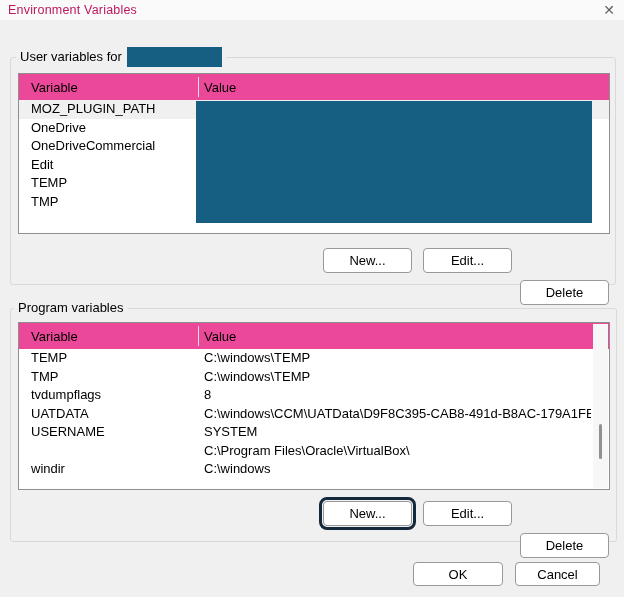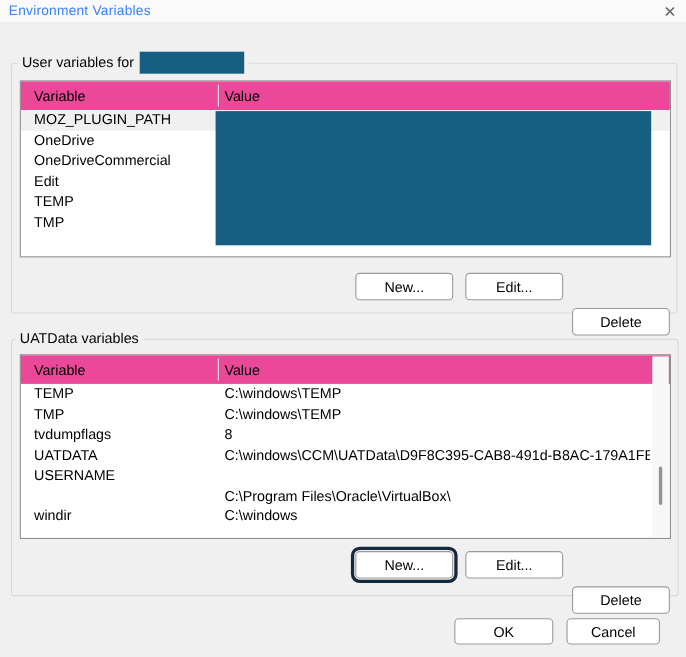--- a/index.html
+++ b/index.html
@@ -9,21 +9,21 @@
     font-family:"Liberation Sans", sans-serif;
     font-size:13px;color:#000;
     position:relative;overflow:hidden;
   }
   .titlebar{
     position:absolute;top:0;left:0;right:0;height:20px;
     background:#fafafa;
   }
   .title{
     position:absolute;left:8px;top:3px;
-    color:#3b82f6;font-size:12.5px;letter-spacing:.2px;
+    color:#be185d;font-size:12.5px;letter-spacing:.2px;
   }
   .close-btn{
     position:absolute;right:6px;top:1px;width:18px;height:18px;
     display:flex;align-items:center;justify-content:center;
     color:#636363;font-size:14px;cursor:pointer;
   }
   .groupbox{
     position:absolute;border:1px solid #d9d9d9;border-radius:3px;
   }
   .gb-user{left:10px;top:57px;width:604px;height:226px;}
@@ -129,21 +129,21 @@
   </div>
   <div class="redaction values-redaction"></div>
 </div>
 
 <div class="btn row1 bx-new">New...</div>
 <div class="btn row1 bx-edit">Edit...</div>
 <div class="btn row1 bx-del">Delete</div>
 
 <div class="groupbox gb-sys"></div>
 <div class="legend legend-sys">
-  <span>UATData variables</span>
+  <span>Program variables</span>
 </div>
 
 <div class="listview lv-sys">
   <div class="lv-header">
     <span class="hvar">Variable</span>
     <span class="hval">Value</span>
     <span class="col-sep"></span>
   </div>
   <div class="lv-body">
     <div class="trow">
@@ -157,20 +157,21 @@
     <div class="trow">
       <span class="cvar">tvdumpflags</span>
       <span class="cval">8</span>
     </div>
     <div class="trow">
       <span class="cvar">UATDATA</span>
       <span class="cval">C:\windows\CCM\UATData\D9F8C395-CAB8-491d-B8AC-179A1FE1...</span>
     </div>
     <div class="trow">
       <span class="cvar">USERNAME</span>
+      <span class="cval">SYSTEM</span>
     </div>
     <div class="trow">
       <span class="cval">C:\Program Files\Oracle\VirtualBox\</span>
     </div>
     <div class="trow">
       <span class="cvar">windir</span>
       <span class="cval">C:\windows</span>
     </div>
   </div>
   <div class="scroll-track">

